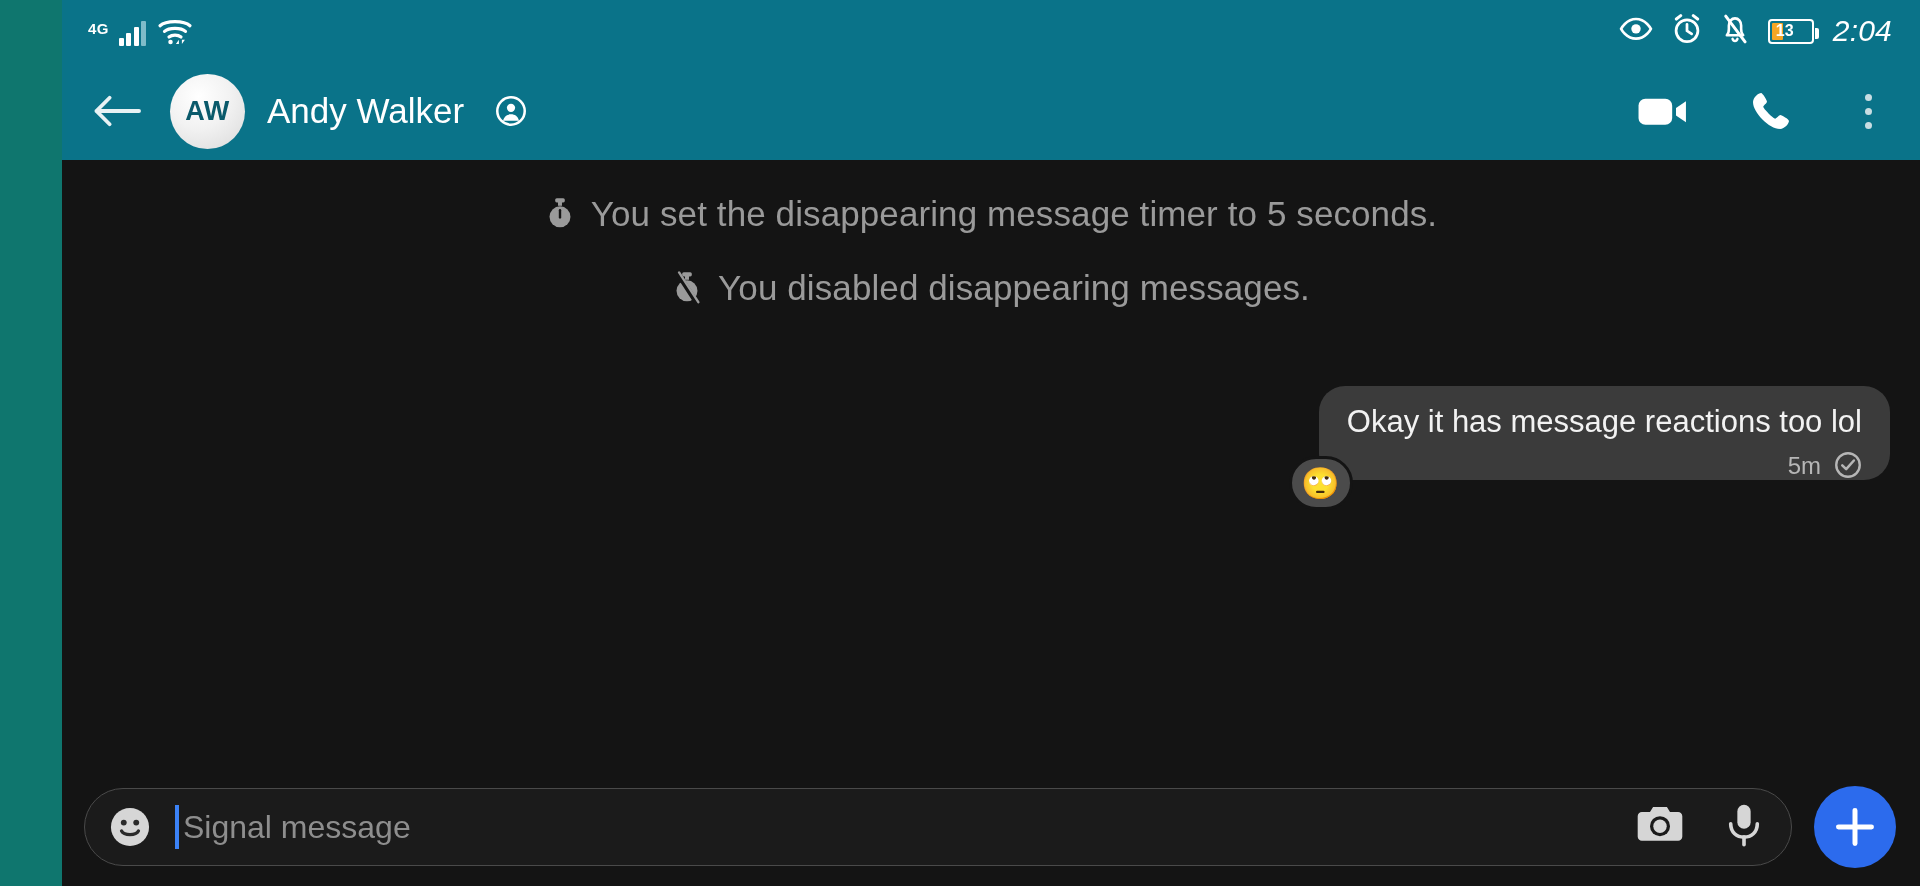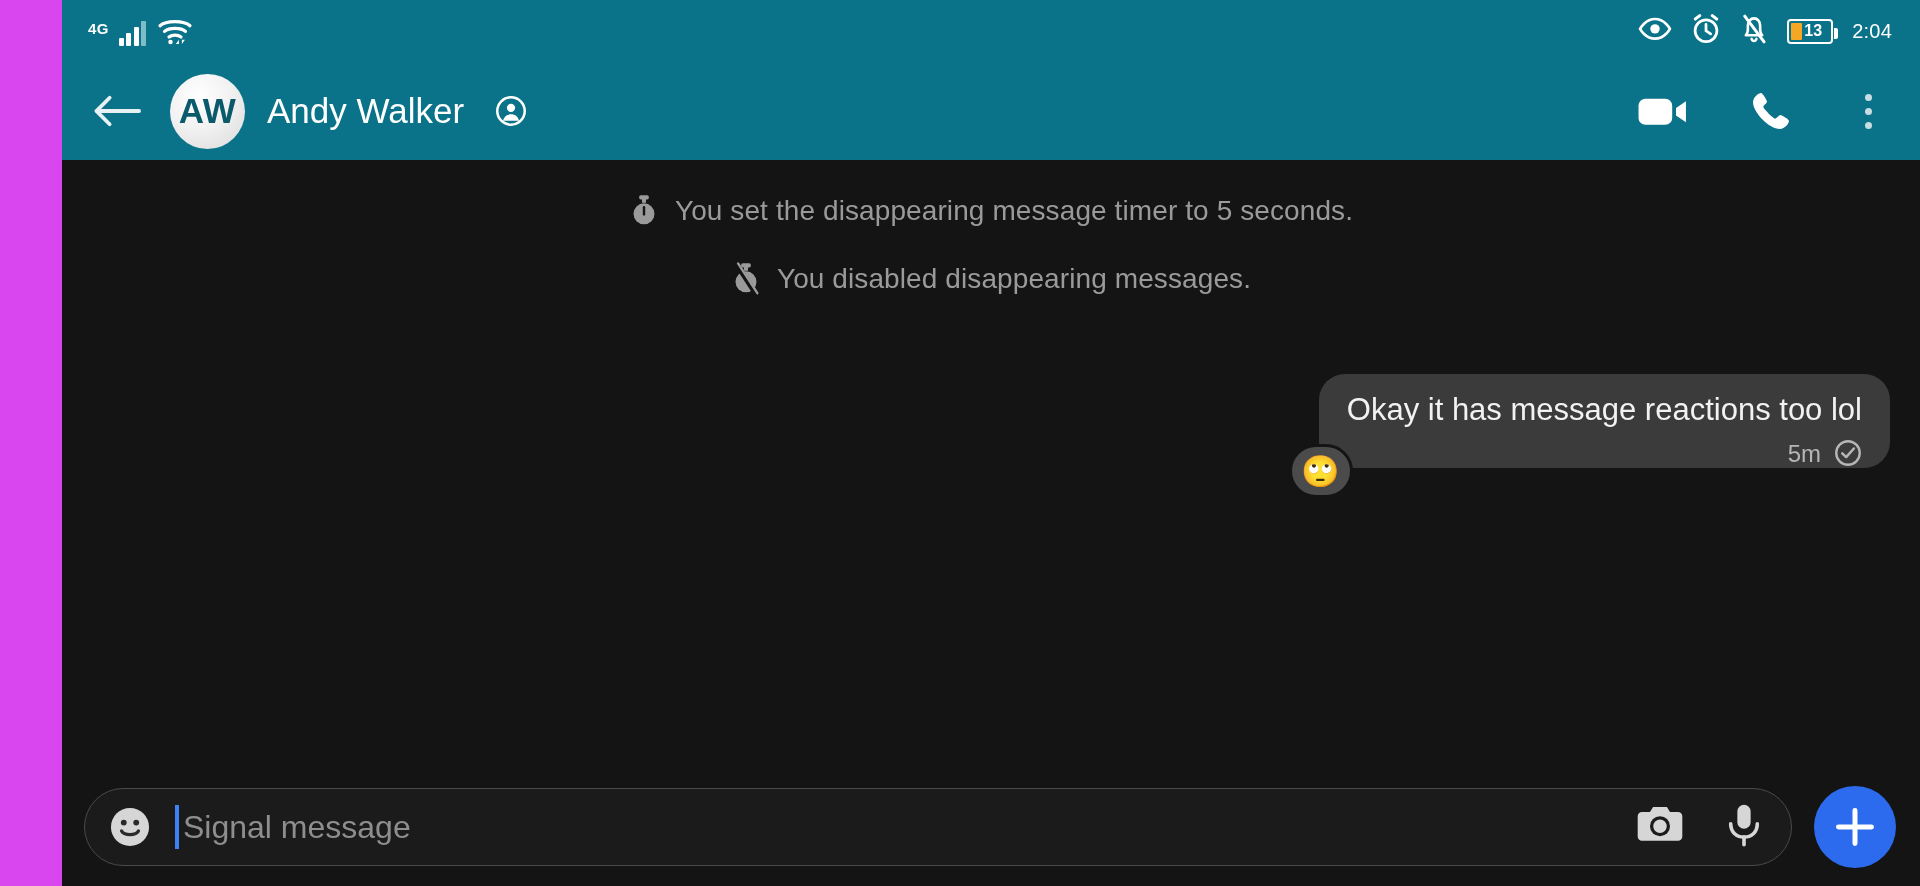--- a/index.html
+++ b/index.html
@@ -7,21 +7,21 @@
     width:1920px; height:886px;
     background:#000;
     font-family:"Liberation Sans", sans-serif;
     overflow:hidden;
   }
 
   
   #screen {
     position:absolute; left:0; top:0;
     width:1560px; height:886px;
-    background:#d946ef;
+    background:#0f766e;
   }
   #phone {
     position:absolute; left:62px; top:0;
     width:1858px; height:886px;
     background:#141414;
     overflow:hidden;
   }
 
   
   .statusbar {
@@ -34,46 +34,46 @@
   .sb-left { display:flex; align-items:flex-end; gap:10px; }
   .sb-right { margin-left:auto; display:flex; align-items:center; gap:19px; }
   .sb-4g { font-size:15px; color:#fff; font-weight:bold; line-height:1;
            position:relative; top:-10px; letter-spacing:.3px; }
   .sigbars { display:flex; align-items:flex-end; gap:2.5px; height:26px; }
   .sigbars i { display:block; width:5px; background:#fff; border-radius:1px; }
   .sigbars i:nth-child(1){height:8px;}
   .sigbars i:nth-child(2){height:13px;}
   .sigbars i:nth-child(3){height:19px;}
   .sigbars i:nth-child(4){height:25px;background:#7FBCC9;}
-  .sb-time { color:#fff; font-size:20px; letter-spacing:.2px; }
+  .sb-time { color:#fff; font-size:30px; letter-spacing:.2px;font-style:italic; }
   .batt {
     position:relative; width:46px; height:25px;
     border:2.5px solid #fff; border-radius:4px;
     display:flex; align-items:center;
   }
   .batt:after{ content:""; position:absolute; right:-7px; top:7px;
     width:4px; height:11px; background:#fff; border-radius:0 2px 2px 0;}
   .batt .fill{ position:absolute; left:2px; top:2px; bottom:2px; width:11px;
     background:#F5A623; border-radius:1px;}
-  .batt .num{ position:relative; z-index:2; width:100%; text-align:center;
+  .batt .num{ position:relative; z-index:2; width:100%; text-align:left;
     font-size:16px; color:#fff; font-weight:bold; padding-left:6px;}
 
   
   .toolbar {
     height:98px; width:100%;
     background:#0A7389;
     display:flex; align-items:center;
     padding:0 26px 0 24px;
   }
   .tb-back { width:62px; height:62px; display:flex; align-items:center; justify-content:center; }
   .avatar {
     width:75px; height:75px; border-radius:50%;
     background:radial-gradient(circle at 38% 30%, #ffffff 0%, #f2f2f2 45%, #d9d9d9 100%);
     display:flex; align-items:center; justify-content:center;
-    color:#0A5A6B; font-size:35px; font-weight:bold; letter-spacing:.5px;
+    color:#0A5A6B; font-size:27px; font-weight:bold; letter-spacing:.5px;
     margin-left:22px; flex:0 0 auto;
   }
   .tb-title {
     margin-left:22px; color:#fff; font-size:35px;
     display:flex; align-items:center; gap:31px; white-space:nowrap;
   }
   .tb-actions { margin-left:auto; display:flex; align-items:center; gap:60px; padding-right:10px;}
   .tb-actions > span { display:flex; align-items:center; justify-content:center; }
   .kebab { display:flex; flex-direction:column; gap:7px; padding:8px 12px;}
   .kebab i { width:7px; height:7px; border-radius:50%; background:#C8DDE2; display:block;}
@@ -81,21 +81,21 @@
   
   .convo {
     position:relative;
     height:calc(886px - 62px - 98px - 118px);
     background:#141414;
     padding:34px 30px 0 30px;
     display:flex; flex-direction:column;
   }
   .sysmsg {
     display:flex; align-items:center; justify-content:center;
-    gap:16px; color:#9A9A9A; font-size:28px;
+    gap:16px; color:#9A9A9A; font-size:35px;
     margin-bottom:34px; letter-spacing:.1px;
   }
   .sysmsg .glyph { display:flex; align-items:center; }
 
   .row { display:flex; justify-content:flex-end; position:relative; }
   .bubble {
     background:#3B3B3B; color:#F2F2F2;
     border-radius:26px;
     padding:17px 28px 16px 28px;
     font-size:31px; line-height:1.22;

